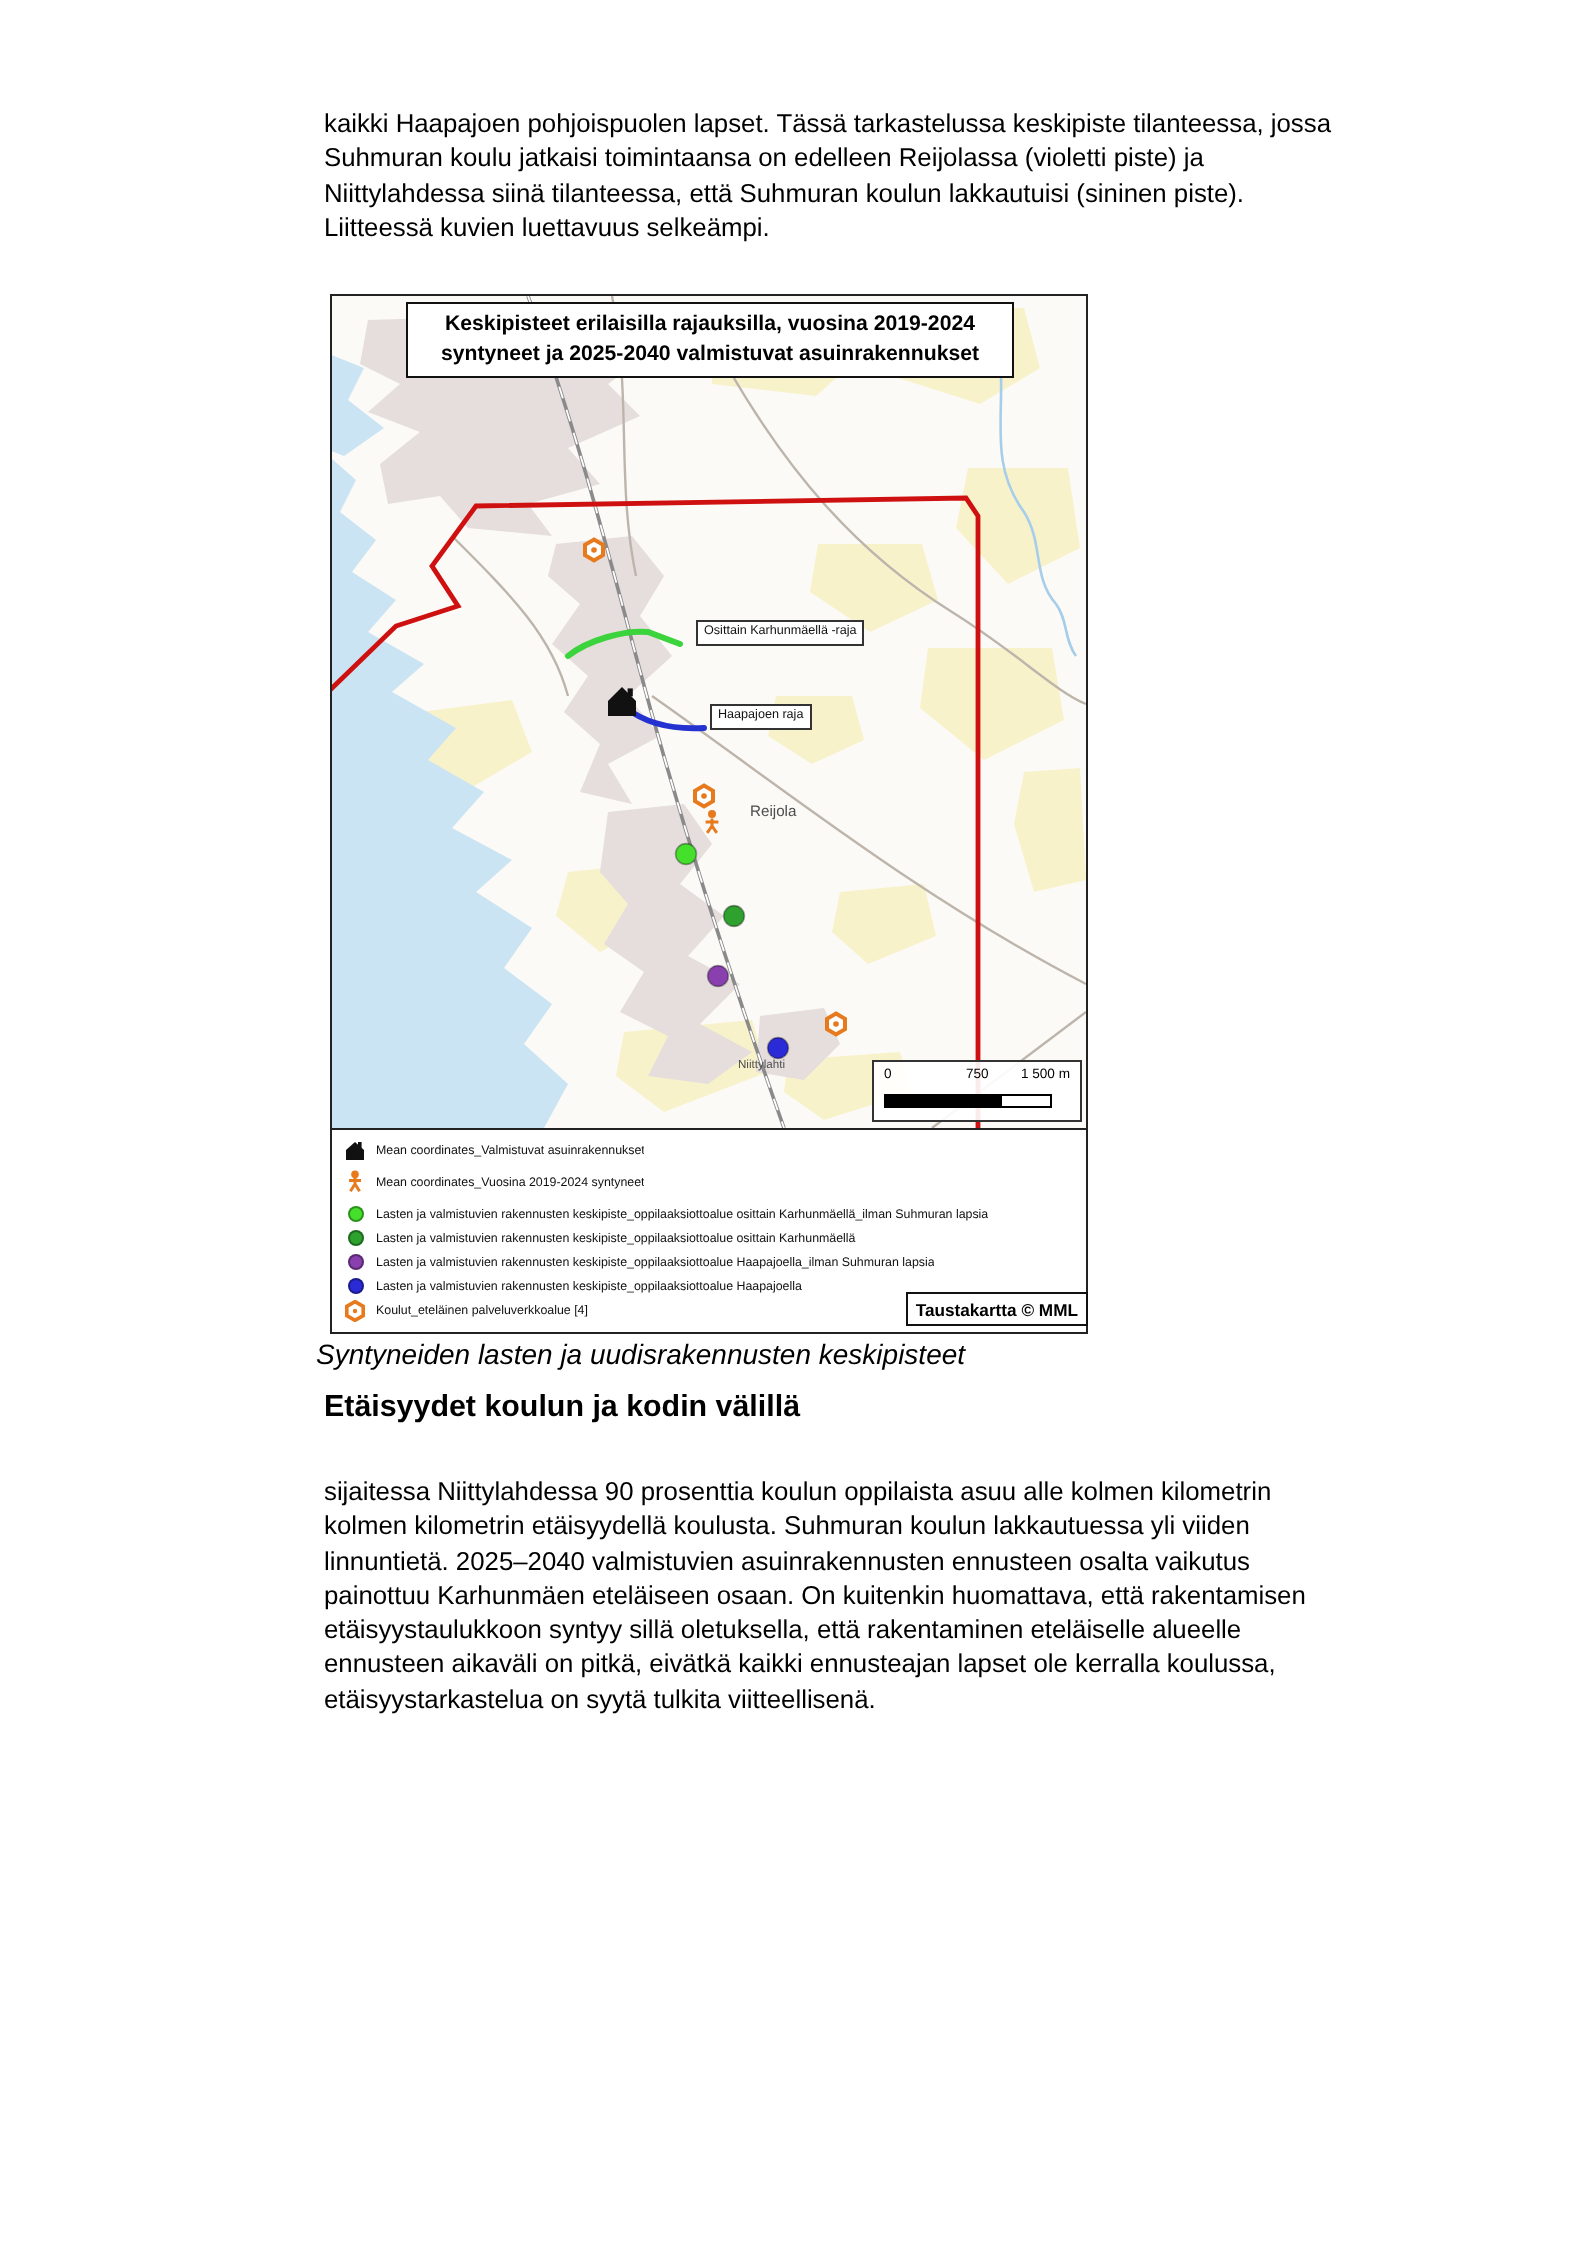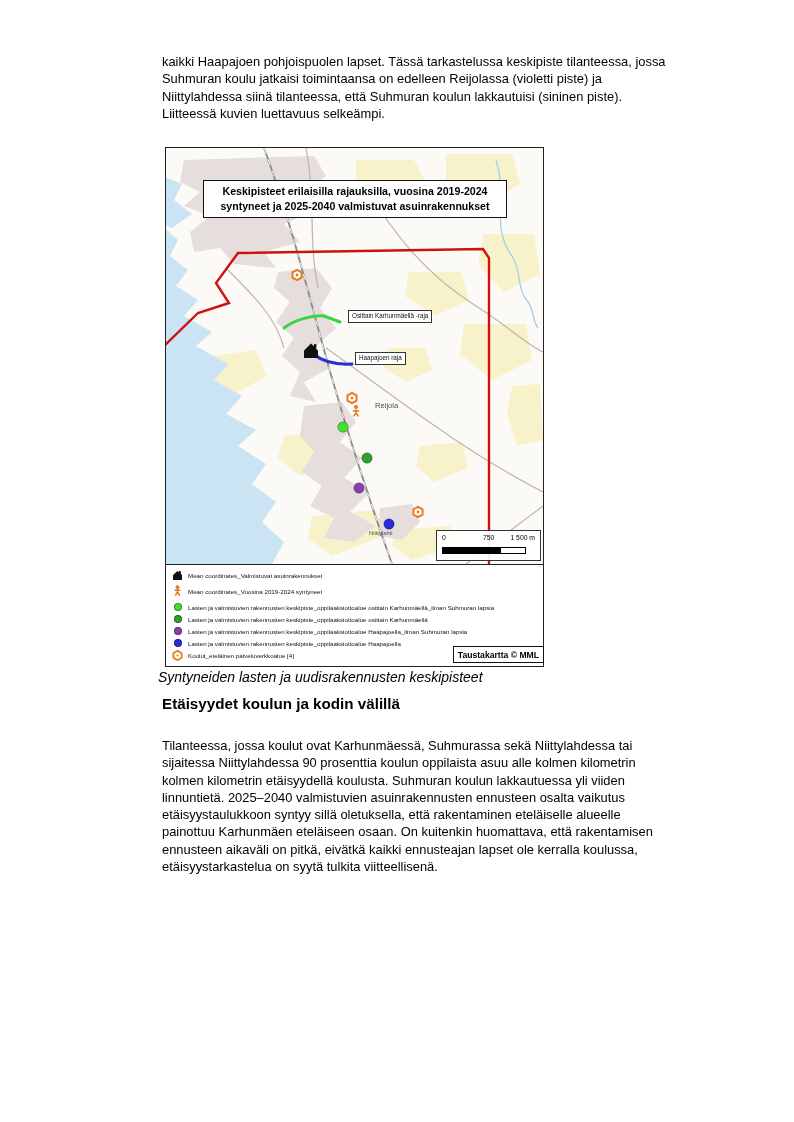--- a/index.html
+++ b/index.html
@@ -14,21 +14,21 @@
   .bodytext { top:737px; }
 
   
   .figure { position:absolute; left:165px; top:147px; width:377px; height:518px;
             border:1.4px solid #222; background:#fff; }
   .map-area { position:absolute; left:0; top:0; width:377px; height:416px; overflow:hidden; }
   .map-svg { position:absolute; left:0; top:0; }
 
   .map-title-box { position:absolute; left:37px; top:3px; width:304px;
     border:1.4px solid #111; background:#fff; text-align:center;
-    font-weight:bold; font-size:10.6px; line-height:15px; padding:3px 1px; box-sizing:border-box;margin-top:29px; }
+    font-weight:bold; font-size:10.6px; line-height:15px; padding:3px 1px; box-sizing:border-box; }
   .map-title-box div { white-space:nowrap; }
 
   .raja-label { position:absolute; border:0.9px solid #333; background:#fff;
     font-size:6.3px; line-height:1; padding:2.2px 3px; white-space:nowrap; color:#111; }
   .raja-karhunmaki { left:182px; top:162px; }
   .raja-haapajoki  { left:189px; top:204px; }
 
   .place { position:absolute; color:#4d4d4d; white-space:nowrap; }
   .place-reijola { left:209px; top:253px; font-size:7.6px; }
   .place-niittylahti { left:203px; top:382px; font-size:5.8px; }
@@ -214,21 +214,20 @@
       <span class="lg-label">Koulut_eteläinen palveluverkkoalue [4]</span>
     </div>
     <div class="credit-box">Taustakartta © MML</div>
   </div>
 </div>
 
 <div class="fig-caption">Syntyneiden lasten ja uudisrakennusten keskipisteet</div>
 <div class="section-heading">Etäisyydet koulun ja kodin välillä</div>
 
 <div class="text-block bodytext">
-  <div class="tline">Tilanteessa, jossa koulut ovat Karhunmäessä, Suhmurassa sekä Niittylahdessa tai</div>
   <div class="tline">sijaitessa Niittylahdessa 90 prosenttia koulun oppilaista asuu alle kolmen kilometrin</div>
   <div class="tline">kolmen kilometrin etäisyydellä koulusta. Suhmuran koulun lakkautuessa yli viiden</div>
   <div class="tline">linnuntietä. 2025–2040 valmistuvien asuinrakennusten ennusteen osalta vaikutus</div>
+  <div class="tline">painottuu Karhunmäen eteläiseen osaan. On kuitenkin huomattava, että rakentamisen</div>
   <div class="tline">etäisyystaulukkoon syntyy sillä oletuksella, että rakentaminen eteläiselle alueelle</div>
-  <div class="tline">painottuu Karhunmäen eteläiseen osaan. On kuitenkin huomattava, että rakentamisen</div>
   <div class="tline">ennusteen aikaväli on pitkä, eivätkä kaikki ennusteajan lapset ole kerralla koulussa,</div>
   <div class="tline">etäisyystarkastelua on syytä tulkita viitteellisenä.</div>
 </div>
 
 </body></html>

